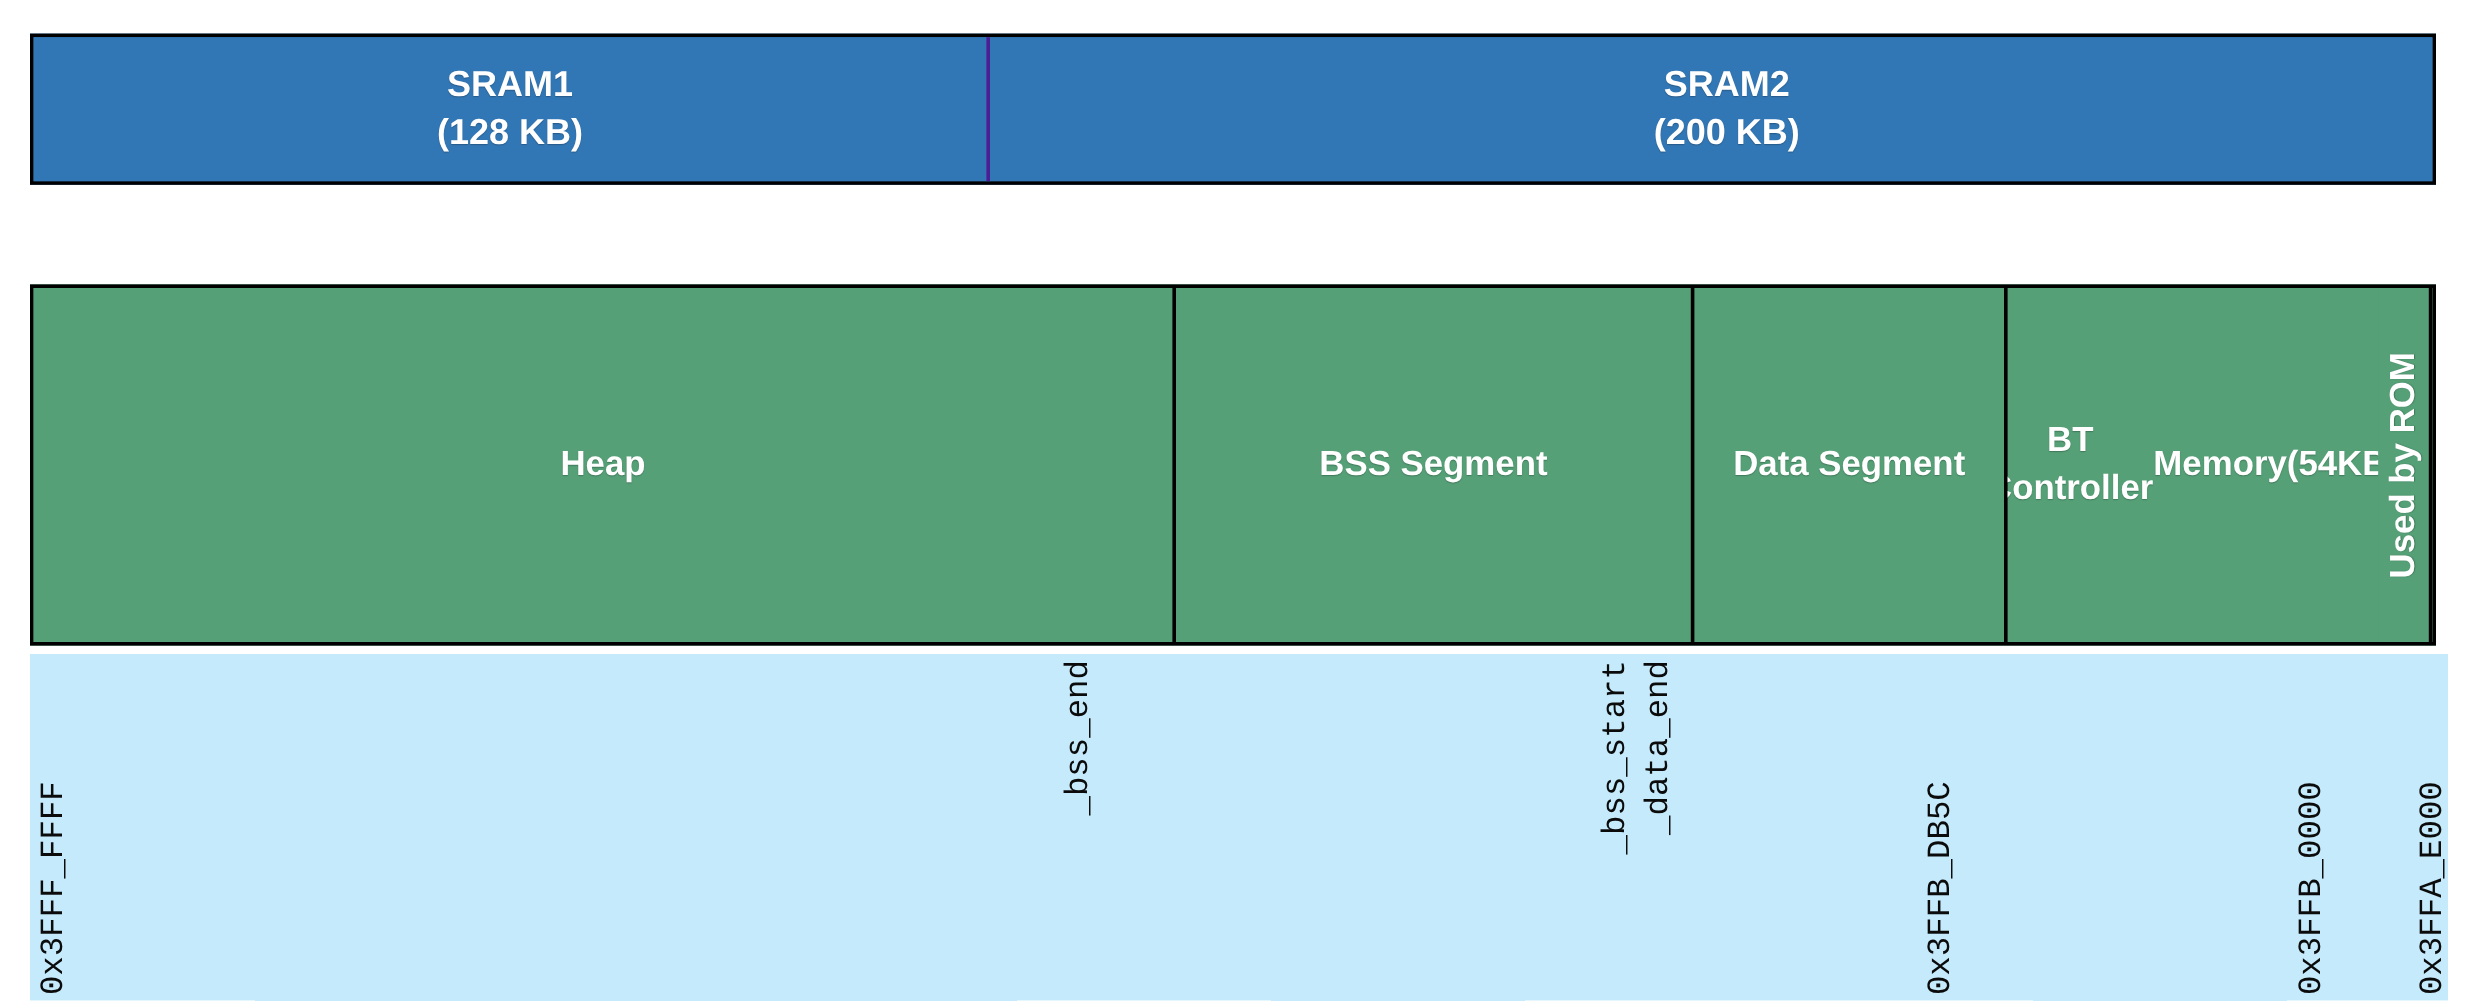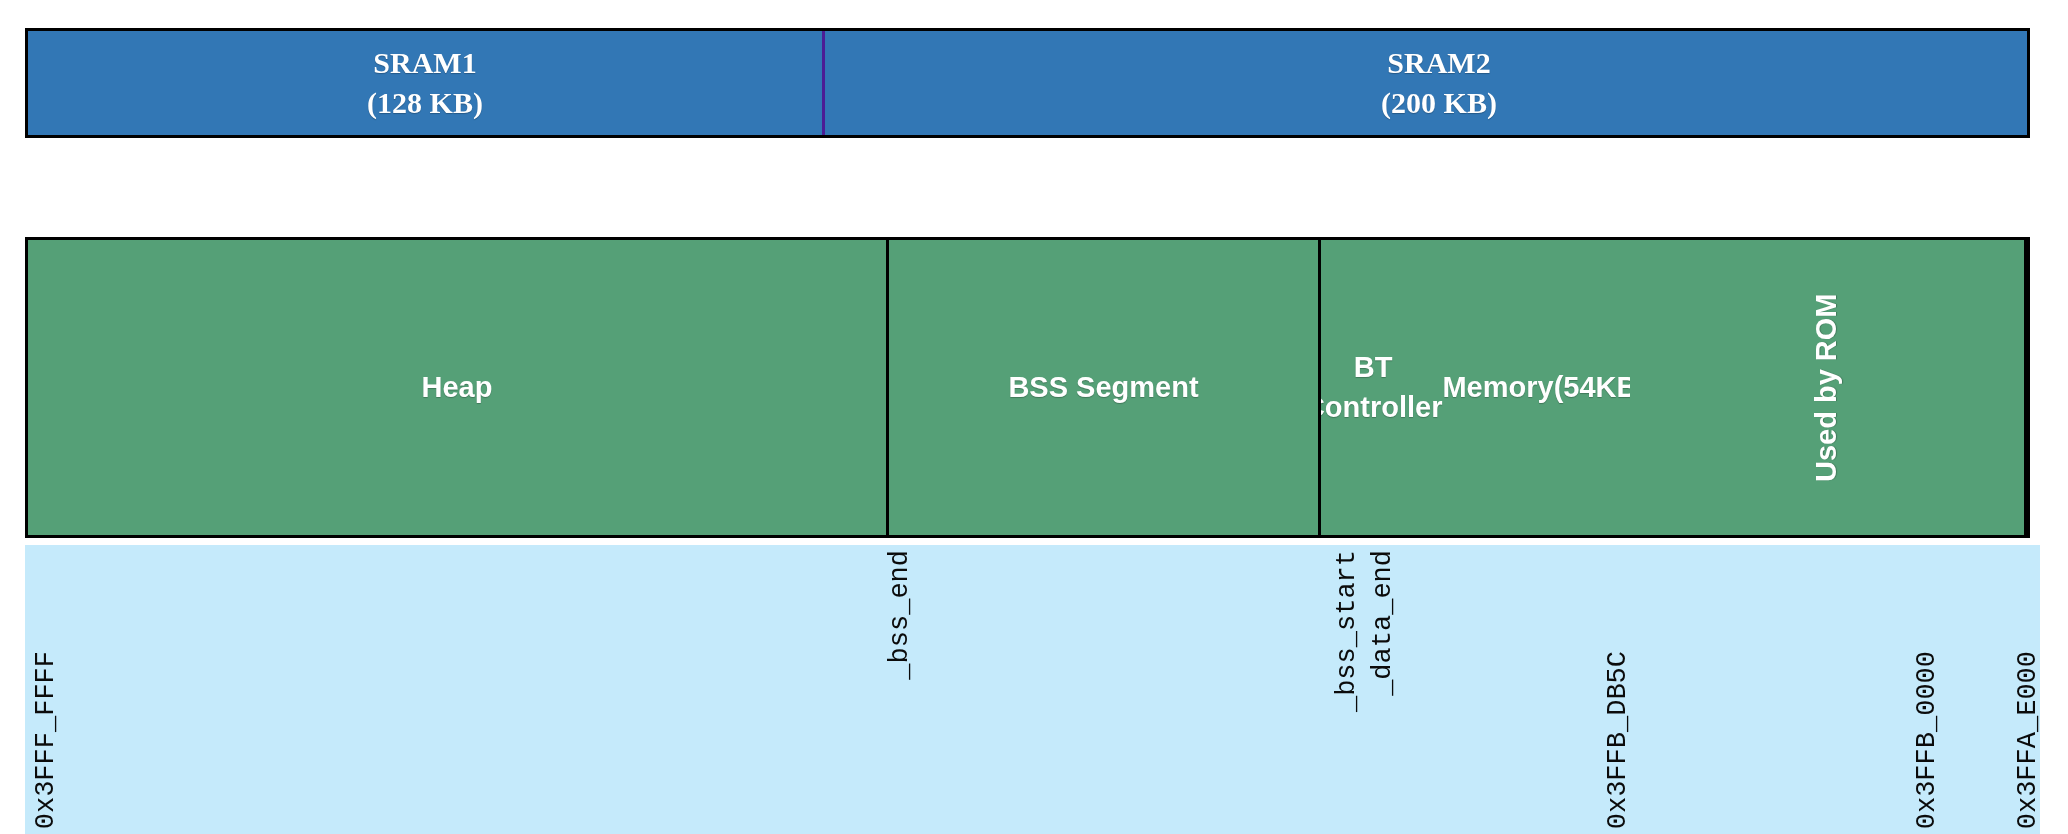--- a/index.html
+++ b/index.html
@@ -19,26 +19,25 @@
     background: #ffffff;
     overflow: hidden;
   }
 
   
   .sram-row {
     position: absolute;
     left: 25px;
     top: 28px;
     width: 2005px;
-    height: 110px;
+    height: 126px;
     display: flex;
     box-sizing: border-box;
     border: 3px solid #000000;
     background: #3277b5;
-    font-family: Liberation Serif, serif;
   }
   .sram-block {
     display: flex;
     flex-direction: column;
     align-items: center;
     justify-content: center;
     background: #3277b5;
     color: #ffffff;
     font-weight: bold;
     font-size: 30px;
@@ -138,28 +137,31 @@
       <span class="size">(128 KB)</span>
     </div>
     <div class="sram-block" style="flex:1 1 auto;">
       <span class="title">SRAM2</span>
       <span class="size">(200 KB)</span>
     </div>
   </div>
 
   <div class="seg-row">
 
-    <div class="seg-block" style="width:858px;">
+    <div class="seg-block" style="width:949px;">
       <span class="seg-line">Heap</span>
     </div>
 
     <div class="seg-block" style="width:432px;">
       <span class="seg-line">BSS Segment</span>
     </div>
 
+    <div class="seg-block" style="width:261px;">
+      <span class="seg-line">Data Segment</span>
+    </div>
 
     <div class="seg-block" style="width:312px;">
       <span class="seg-line">BT Controller</span>
       <span class="seg-line">Memory</span>
       <span class="seg-line">(54KB)</span>
     </div>
 
     <div class="seg-block vertical-label" style="flex:1 1 auto;">
       <span class="seg-line">Used by ROM</span>
     </div>

